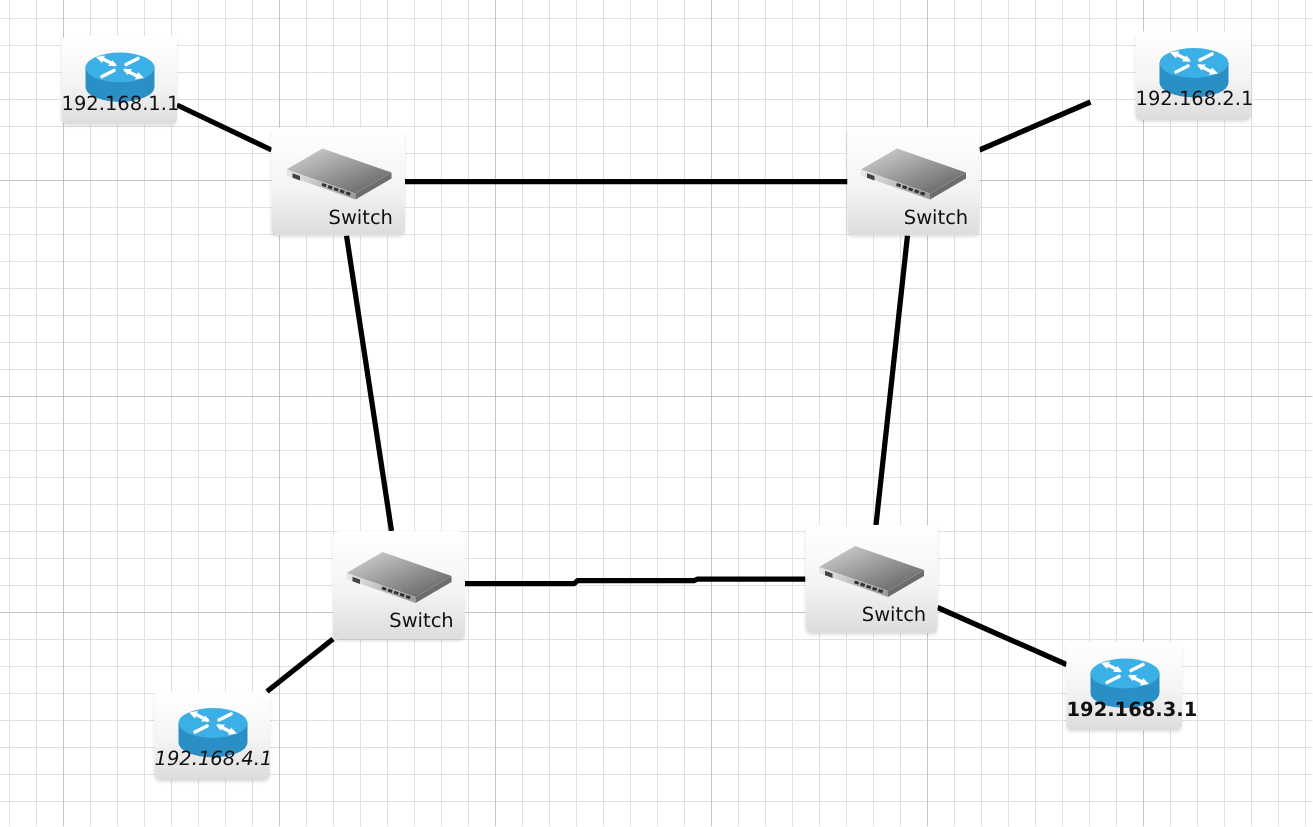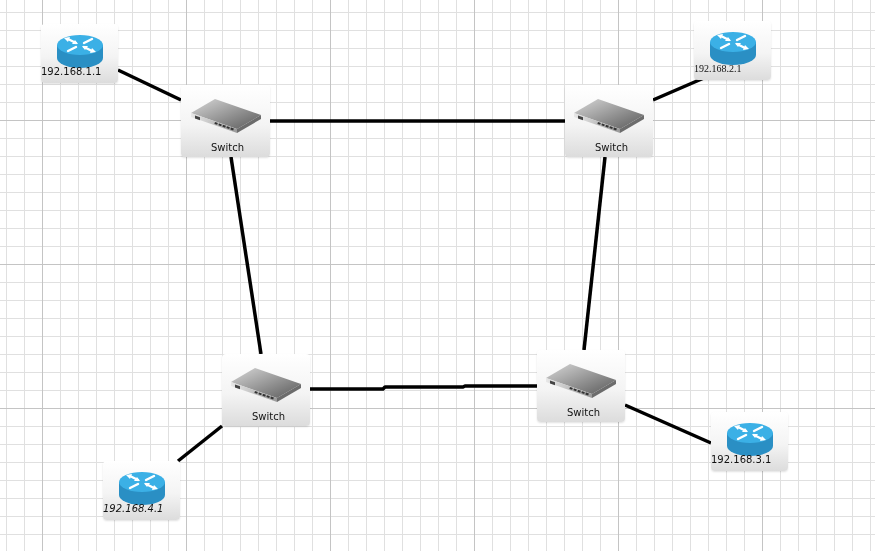--- a/index.html
+++ b/index.html
@@ -22,22 +22,22 @@
   #links { position: absolute; left: 0; top: 0; width: 875px; height: 551px; }
   .node {
     position: absolute; box-sizing: border-box;
     border-radius: 4px;
     background: linear-gradient(to bottom, #ffffff 0%, #f4f4f4 55%, #dcdcdc 100%);
     box-shadow: 0 1px 2px rgba(0,0,0,0.12);
     cursor: move;
   }
   .node .icon { position: absolute; left: 50%; transform: translateX(-50%); }
   .node .label {
-    position: absolute; left: 0; right: 0; text-align: left;
-    font-size: 10px; color: #111; white-space: nowrap; letter-spacing: 0;
+    position: absolute; left: 0; right: 0; text-align: center;
+    font-size: 13px; color: #111; white-space: nowrap; letter-spacing: 0;
   }
   .router .icon { top: 8px; width: 50px; height: 40px; }
   .router .label { bottom: 6px; }
   .switch .icon { top: 10px; width: 74px; height: 40px; }
   .switch .label { bottom: 4px; padding-left: 30px; }
 </style>
 </head>
 <body>
 
 <div id="canvas">
@@ -64,40 +64,40 @@
       </g>
       <g fill="#ffffff">
         <path d="M23 12 L17 12 L20 8 Z"></path>
         <path d="M27 14 L33 14 L30 18 Z"></path>
         <path d="M9 6 L15 5 L13 10 Z"></path>
         <path d="M41 20 L35 21 L37 16 Z"></path>
       </g>
     </svg>
     <div class="label">192.168.1.1</div>
   </div>
-      <div class="node router" style="left: 694px; top: 21px; width: 77px; height: 59px; font-family: Liberation Serif, serif;">
+      <div class="node router" style="left: 757px; top: 21px; width: 77px; height: 59px;">
     <svg class="icon" viewBox="0 0 50 40" xmlns="http://www.w3.org/2000/svg">
       <path d="M2 13 L2 26 A23 10 0 0 0 48 26 L48 13 Z" fill="#2a8fc4"></path>
       <ellipse cx="25" cy="13" rx="23" ry="10" fill="#3bb0e6"></ellipse>
       <g stroke="#ffffff" stroke-width="2.4" fill="none" stroke-linecap="round">
         <path d="M13 7 L21 11"></path>
             <path d="M37 19 L29 15"></path>
         <path d="M37 7 L29 11"></path>
             <path d="M13 19 L21 15"></path>
       </g>
       <g fill="#ffffff">
         <path d="M23 12 L17 12 L20 8 Z"></path>
         <path d="M27 14 L33 14 L30 18 Z"></path>
         <path d="M9 6 L15 5 L13 10 Z"></path>
         <path d="M41 20 L35 21 L37 16 Z"></path>
       </g>
     </svg>
     <div class="label">192.168.2.1</div>
   </div>
-      <div class="node router" style="left: 711px; top: 412px; width: 77px; height: 59px;">
+      <div class="node router" style="left: 711px; top: 428px; width: 77px; height: 59px; font-weight: bold;">
     <svg class="icon" viewBox="0 0 50 40" xmlns="http://www.w3.org/2000/svg">
       <path d="M2 13 L2 26 A23 10 0 0 0 48 26 L48 13 Z" fill="#2a8fc4"></path>
       <ellipse cx="25" cy="13" rx="23" ry="10" fill="#3bb0e6"></ellipse>
       <g stroke="#ffffff" stroke-width="2.4" fill="none" stroke-linecap="round">
         <path d="M13 7 L21 11"></path>
             <path d="M37 19 L29 15"></path>
         <path d="M37 7 L29 11"></path>
             <path d="M13 19 L21 15"></path>
       </g>
       <g fill="#ffffff">

